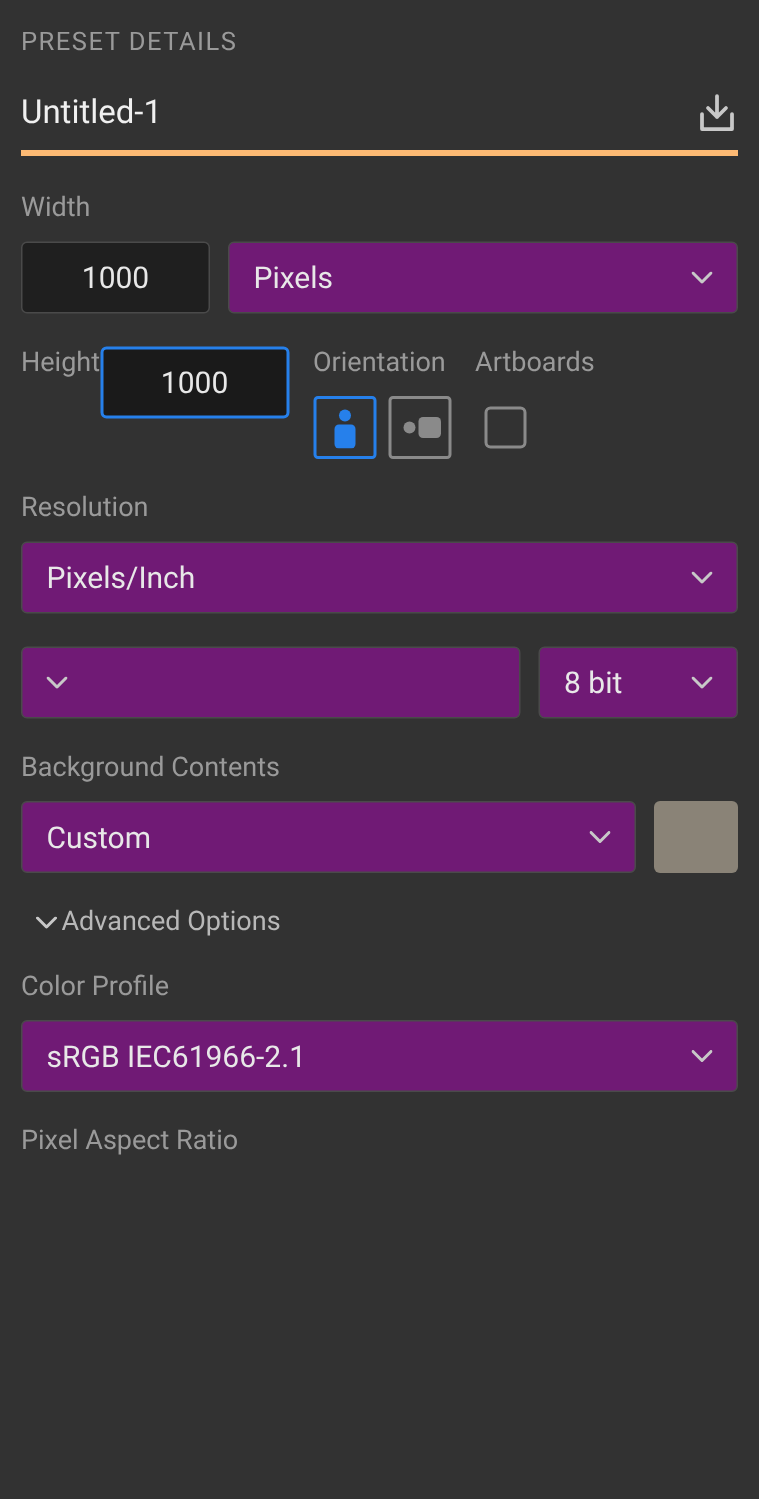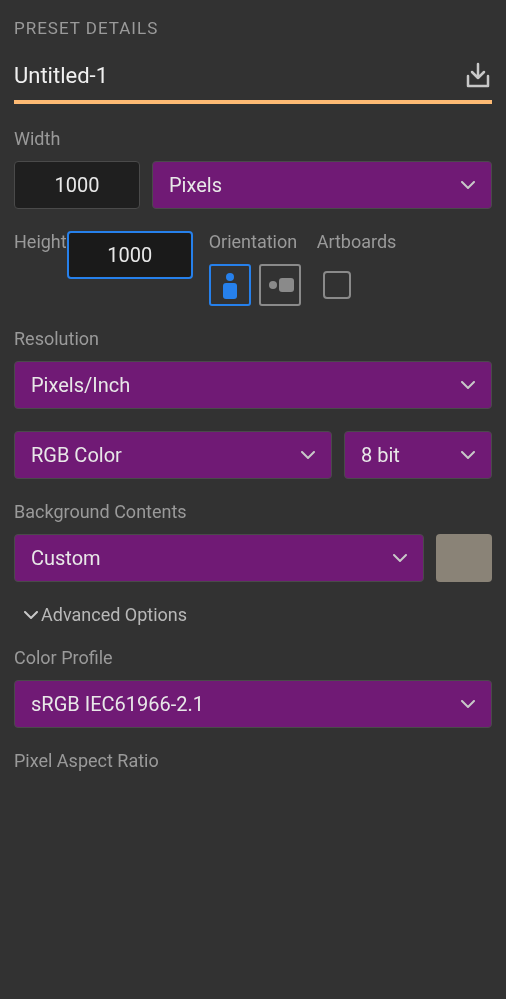--- a/index.html
+++ b/index.html
@@ -81,21 +81,21 @@
       border-radius: 4px;
       display: flex;
       align-items: center;
       justify-content: space-between;
       padding: 0 16px;
       cursor: pointer;
       color: #e8e8e8;
       font-size: 20px;
     }
     .dropdown-narrow {
-      width: 148px;
+      width: 133px;
       flex: none;
     }
     .chevron {
       width: 14px;
       height: 14px;
       display: flex;
       align-items: center;
       justify-content: center;
     }
     .height-block {
@@ -233,21 +233,20 @@
             <path d="M1 1 L7 7 L13 1" stroke="#c8c8c8" stroke-width="2" fill="none" stroke-linecap="round"></path>
           </svg>
       </span>
     </div>
   </div>
 </div>
 
 <div class="section">
   <div class="row">
     <div class="dropdown">
-      <span>RGB Color</span>
       <span class="chevron">
         <svg width="14" height="8" viewBox="0 0 14 8">
             <path d="M1 1 L7 7 L13 1" stroke="#c8c8c8" stroke-width="2" fill="none" stroke-linecap="round"></path>
           </svg>
       </span>
     </div>
     <div class="dropdown dropdown-narrow">
       <span>8 bit</span>
       <span class="chevron">
         <svg width="14" height="8" viewBox="0 0 14 8">

